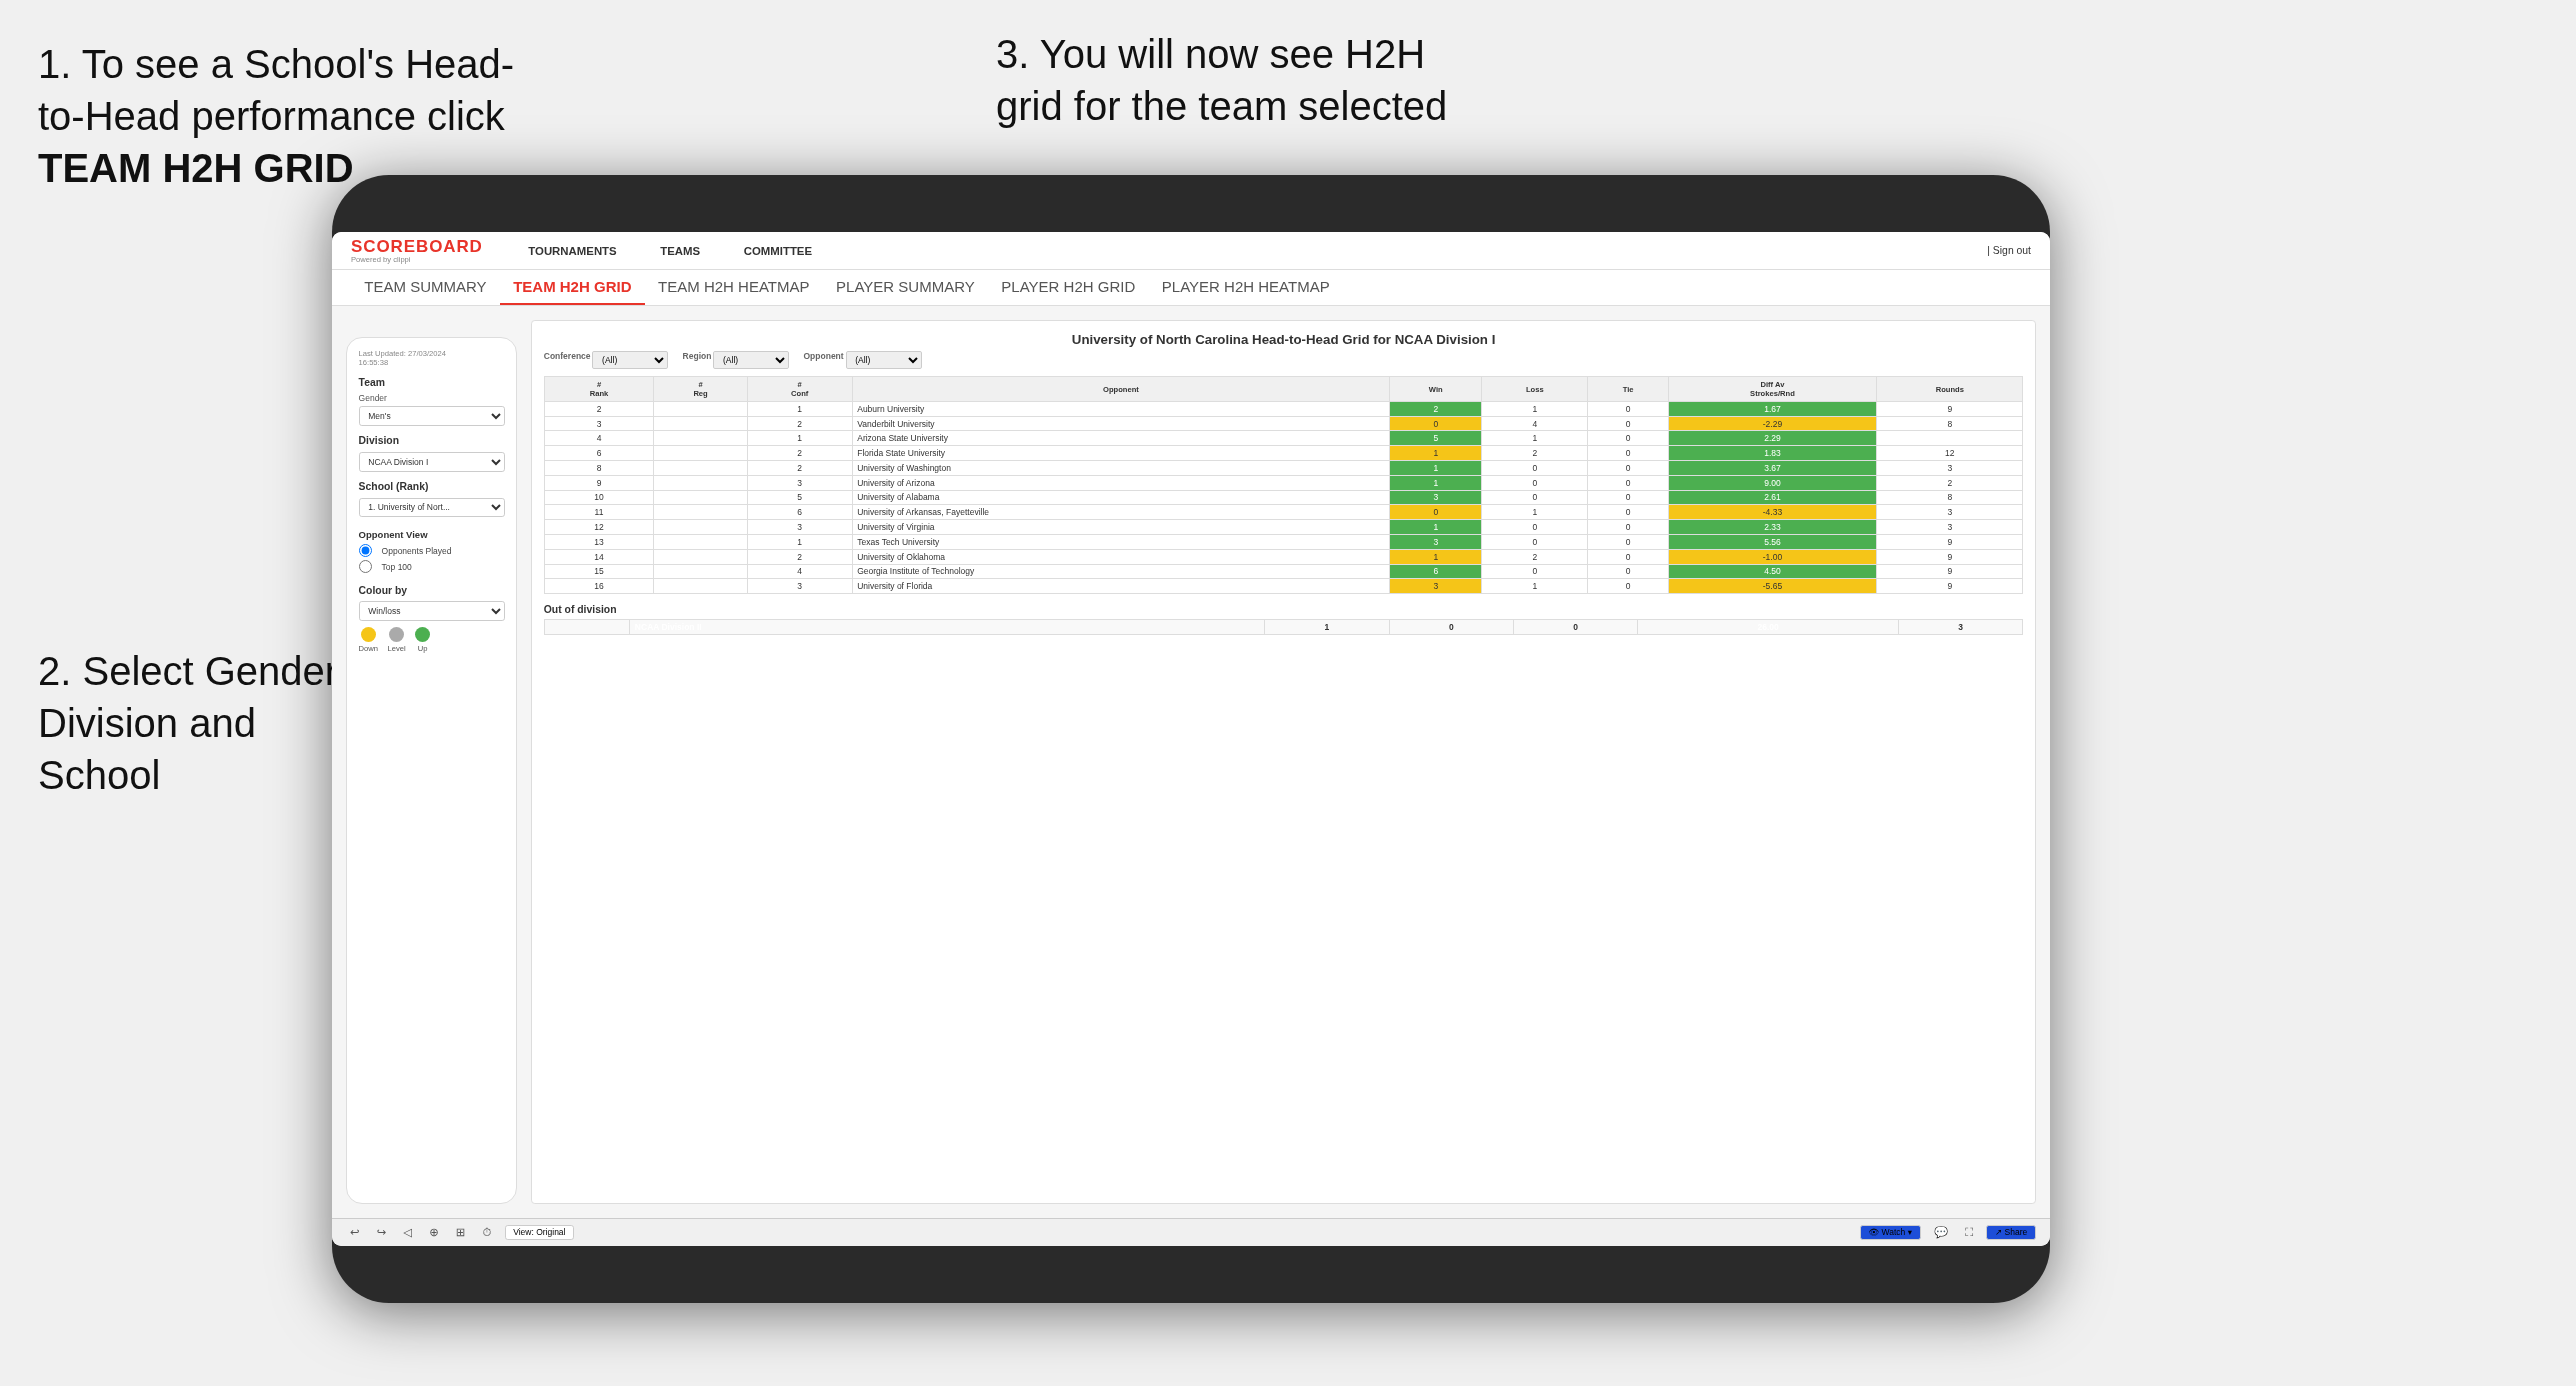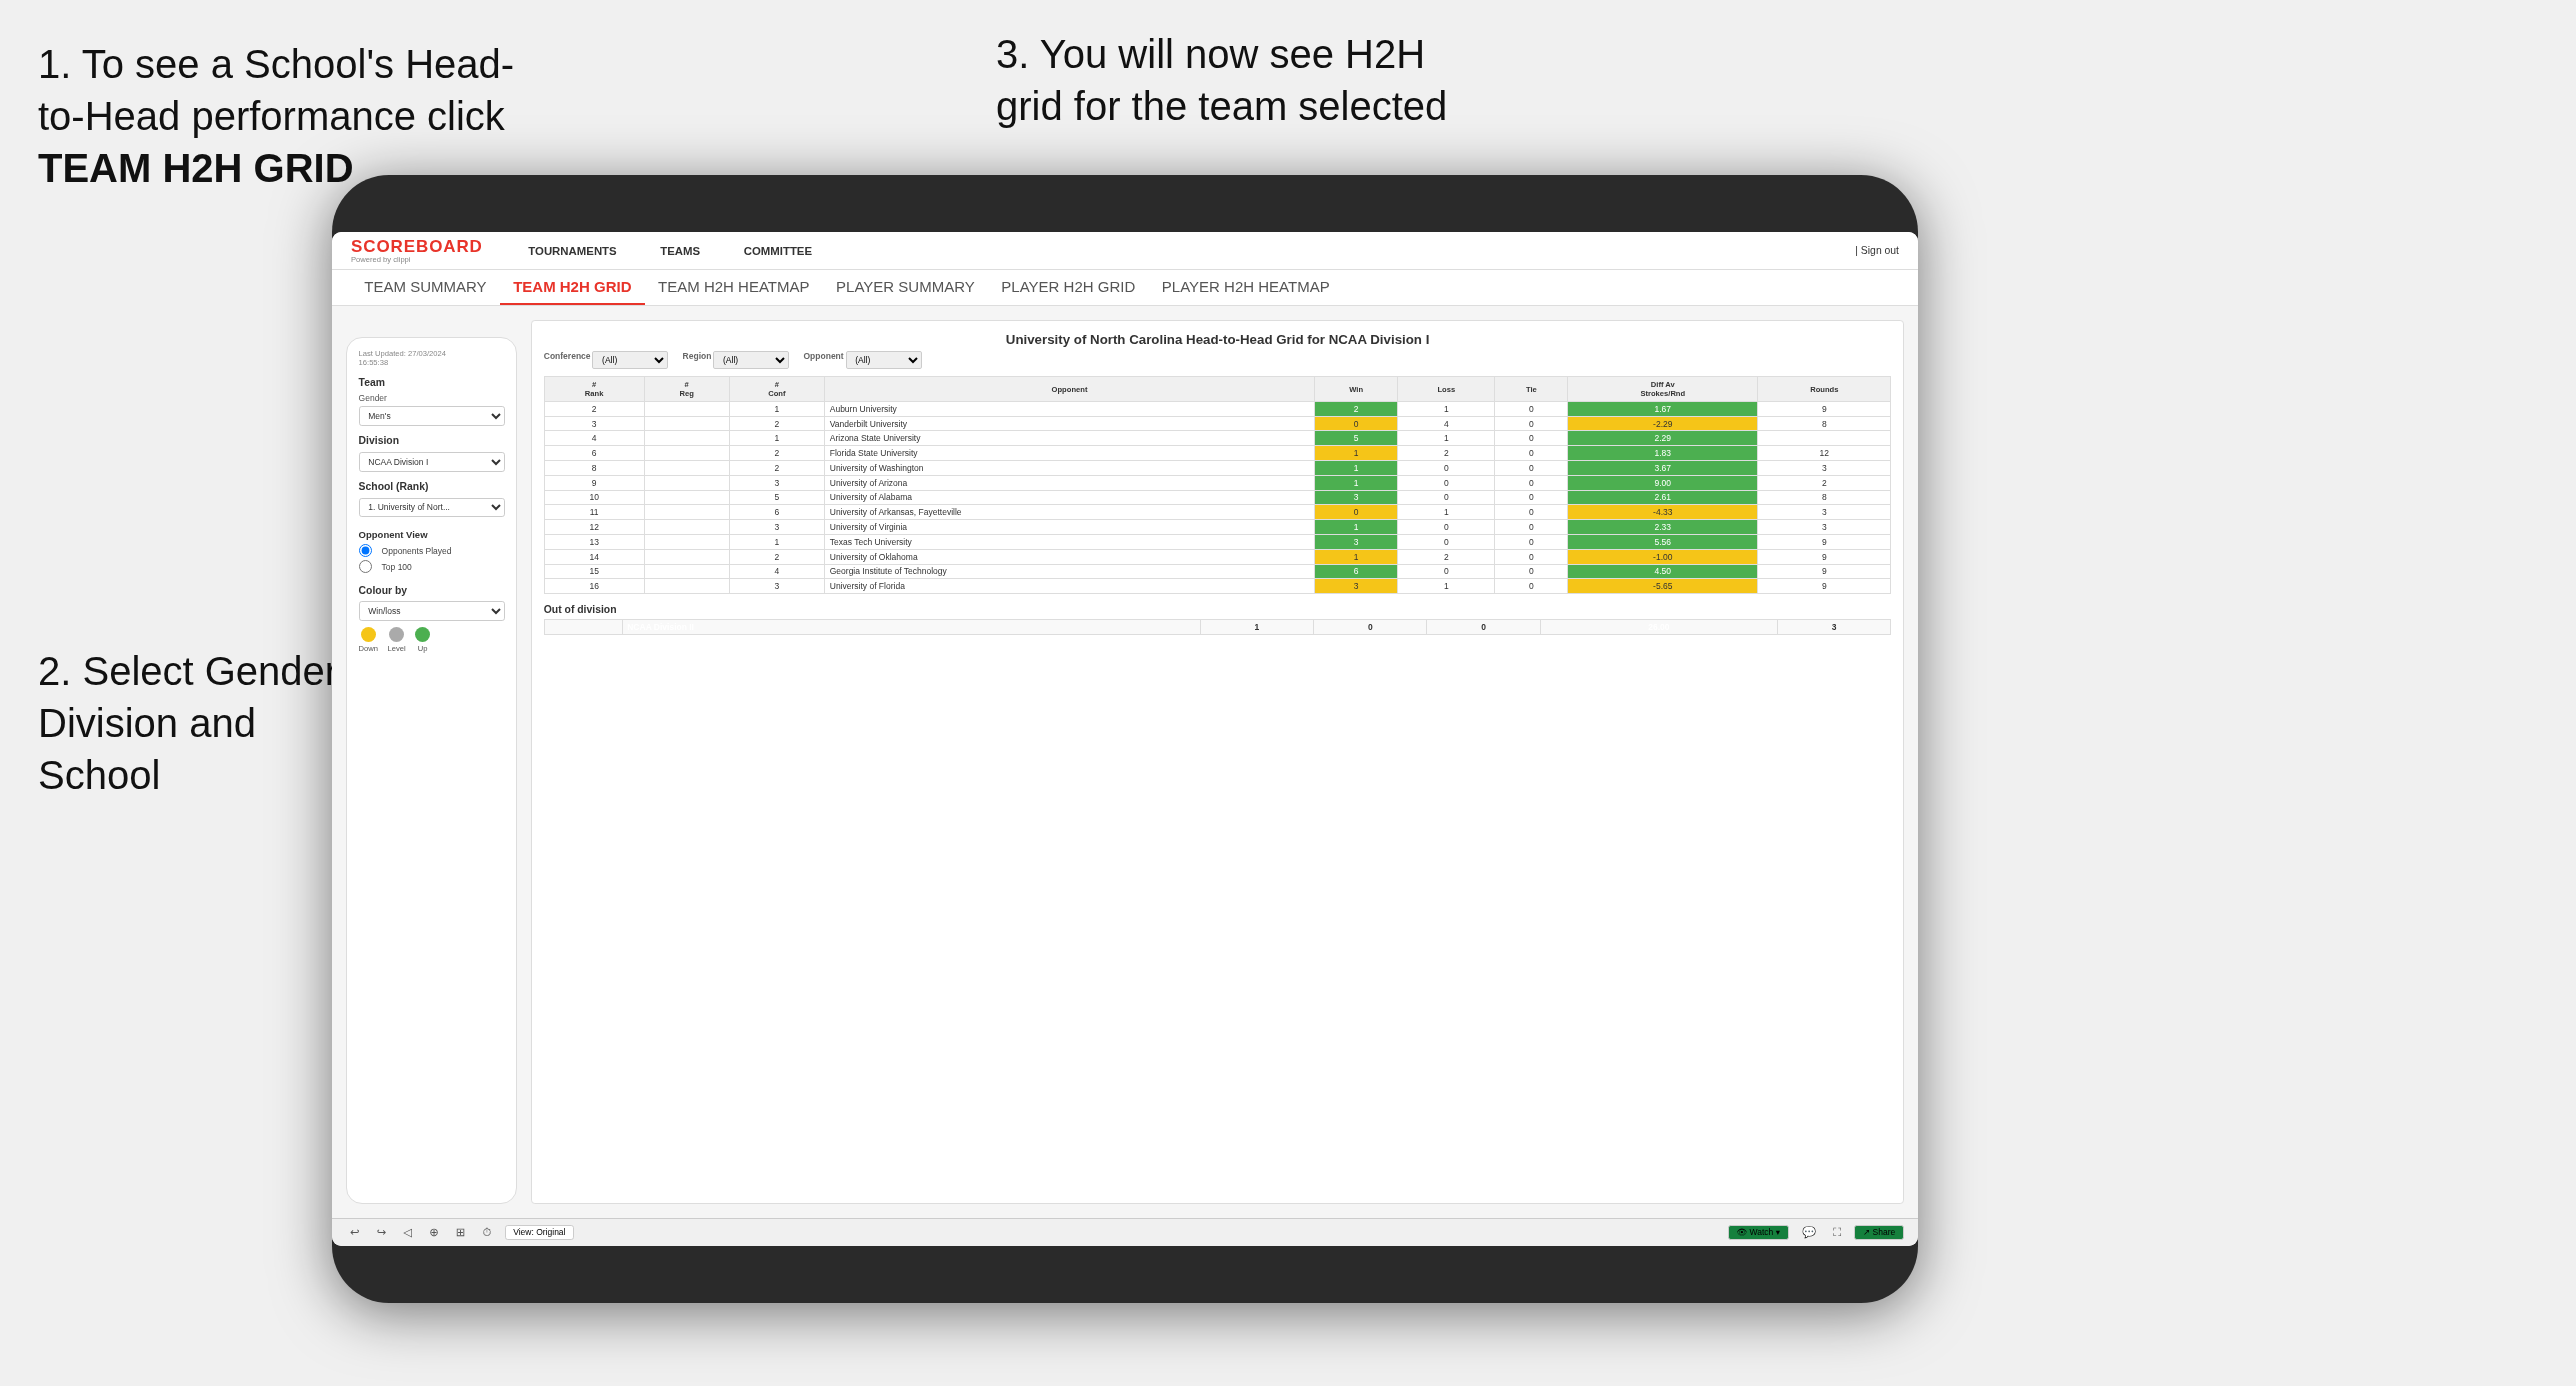--- a/index.html
+++ b/index.html
@@ -29,21 +29,21 @@
     .arrow-svg {
       position: absolute;
       pointer-events: none;
     }
 
     
     .tablet-frame {
       position: absolute;
       left: 332px;
       top: 175px;
-      width: 1586px;
+      width: 1718px;
       height: 1128px;
       background: #2a2a2a;
       border-radius: 57px;
       box-shadow: 0 9.5px 57px rgba(0,0,0,0.5);
       display: flex;
       align-items: center;
       justify-content: center;
     }
     .tablet-screen {
       width: 1801px;
@@ -301,21 +301,21 @@
     .view-original-btn {
       border: 0.9px solid #ccc;
       background: #fff;
       padding: 1.9px 7.6px;
       border-radius: 2.8px;
       font-size: 8.5px;
       cursor: pointer;
     }
     .watch-btn, .share-btn {
       border: 0.9px solid #ccc;
-      background: #15803d;
+      background: #1d4ed8;
       padding: 1.9px 7.6px;
       border-radius: 2.8px;
       font-size: 8.5px;
       cursor: pointer;
     }
   </style>
 </head>
 <body>
 
 <div class="annotation" id="ann1">

